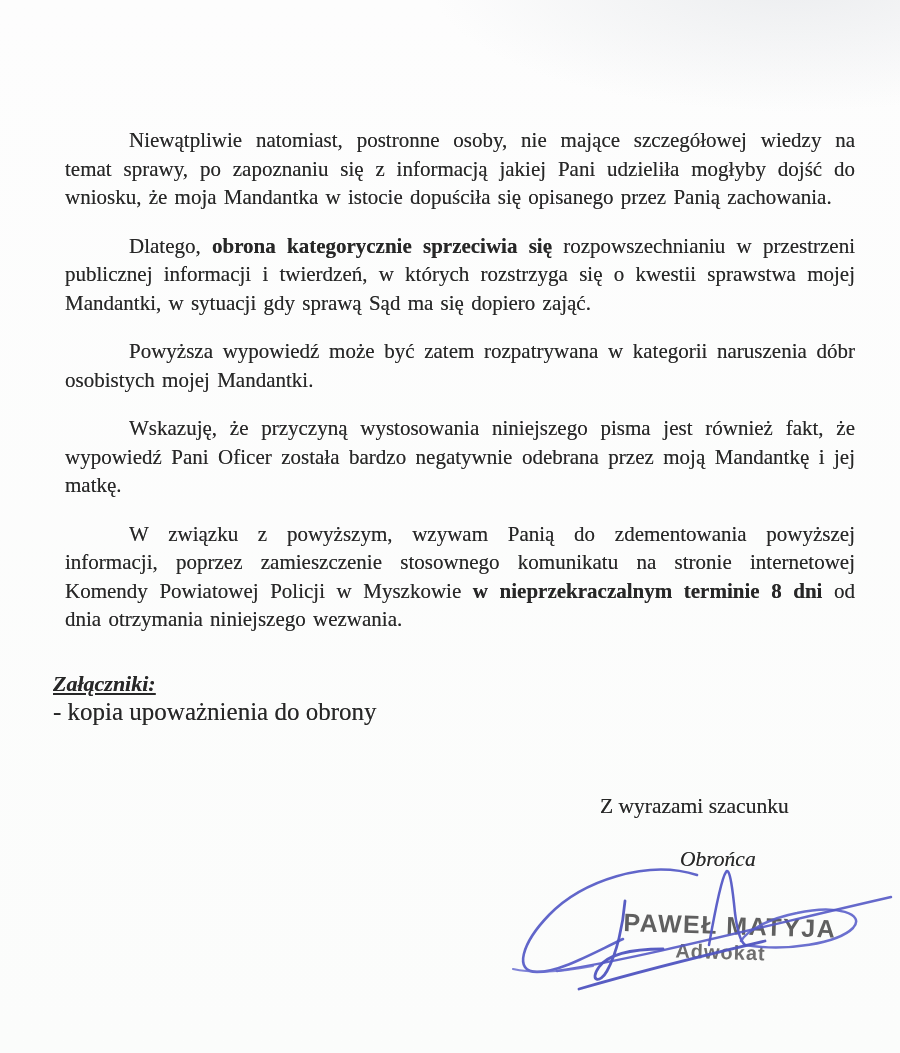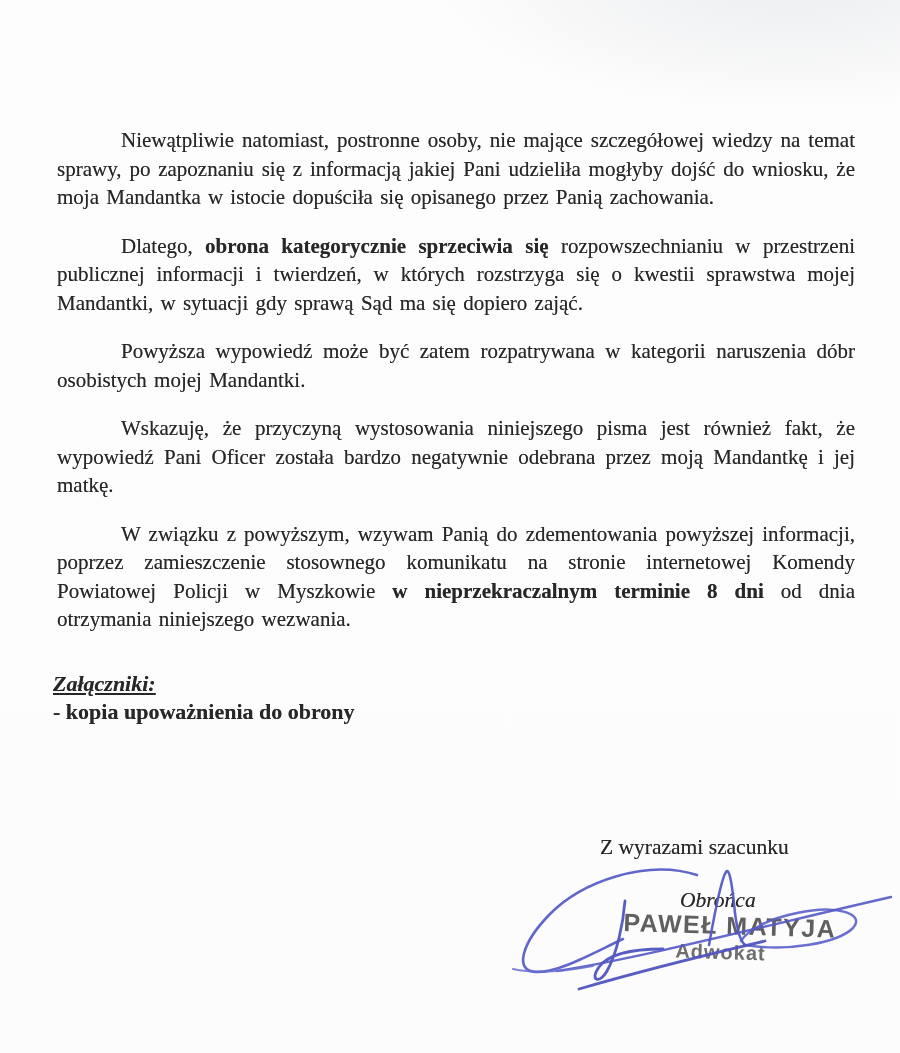--- a/index.html
+++ b/index.html
@@ -12,47 +12,46 @@
       linear-gradient(#fdfdfd, #fbfcfb);
     font-family: "Liberation Serif", serif;
     color: #272727;
   }
   .content {
     position: absolute;
     left: 53px; top: 126px;
     width: 802px;
   }
   .content p {
-    margin: 0 0 20px 4px;
+    margin: 0 0 20px 12px;
     font-size: 21px;
     line-height: 28.5px;
     text-align: justify;
     text-indent: 64px;
     word-spacing: 2px;
     text-shadow: 0 0 0.4px rgba(30,30,30,0.55);
   }
   .b { font-weight: bold; }
   .attachments { margin-top: 36px; }
   .att-heading {
     font-size: 22px;
     font-weight: bold;
     font-style: italic;
     line-height: 28.5px;
     text-shadow: 0 0 0.4px rgba(30,30,30,0.55);
     text-decoration: underline;
   }
   .att-item {
-    font-size: 22px;
+    font-size: 25px;
     line-height: 28px;
     text-shadow: 0 0 0.4px rgba(30,30,30,0.55);
-    font-weight: bold;
   }
   .closing {
     position: absolute;
-    left: 600px; top: 836px;
+    left: 600px; top: 795px;
     font-size: 21.5px;
     line-height: 22px;
     text-shadow: 0 0 0.4px rgba(30,30,30,0.55);
   }
   .signer-role {
     margin-top: 31px;
     margin-left: 80px;
     font-style: italic;
   }
   .signature-area {

